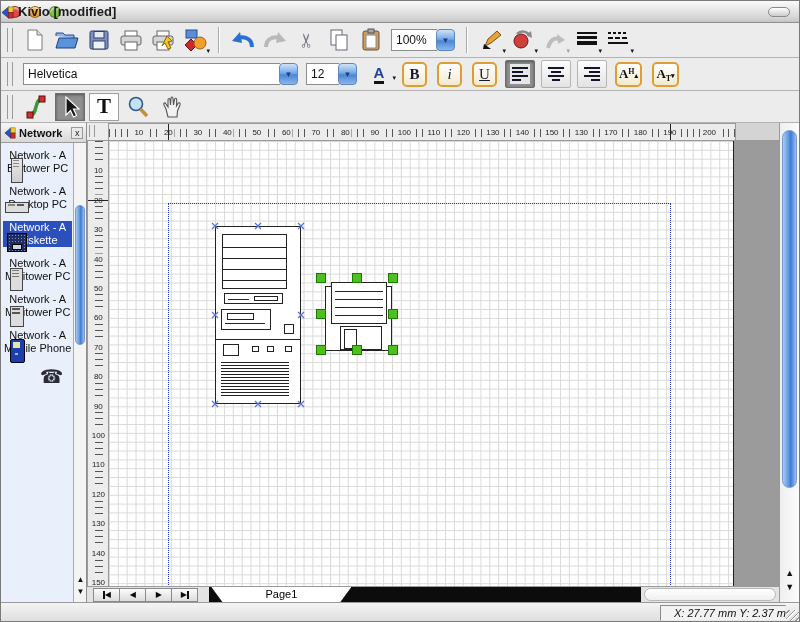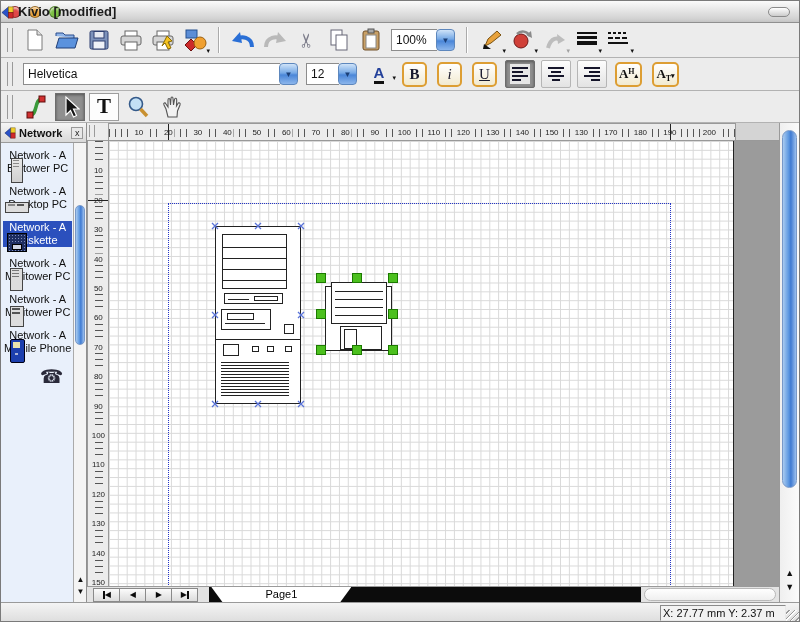--- a/index.html
+++ b/index.html
@@ -118,22 +118,22 @@
     text-align:center; line-height:14px; clip-path:polygon(0 0,100% 0,calc(100% - 11px) 100%,11px 100%); }
   .hscroll { flex:1; margin:1px 3px; border:1px solid #b8b8b8; border-radius:7px; background:linear-gradient(#ffffff,#efefef); }
   
   .vscroll { width:20px; background:linear-gradient(90deg,#efefef,#fbfbfb); border-left:1px solid #9a9a9a; position:relative; }
   .vs-thumb { position:absolute; left:2px; width:15px; top:7px; height:358px; border-radius:8px; border:1px solid #7798c8;
     background:linear-gradient(90deg,#a9cbf0,#5b96e0 45%,#3f7ad2 60%,#9cc0ee); }
   .vs-arrows { position:absolute; bottom:8px; left:0; right:0; text-align:center; font-size:9px; color:#111; line-height:14px; }
 
   
   .statusbar { height:21px; background:linear-gradient(#f4f4f4,#dcdcdc); border-top:1px solid #9a9a9a; position:relative; }
-  .coords { position:absolute; right:13px; top:2px; width:126px; height:16px; font-size:11px; color:#111; padding:1px 2px;
-    background:#f2f2f2; border:1px solid; border-color:#8a8a8a #e8e8e8 #e8e8e8 #8a8a8a; white-space:nowrap; }
+  .coords { position:absolute; right:13px; top:2px; width:126px; height:16px; font-size:11px; color:#111; padding:1px 13px;
+    background:#f2f2f2; border:1px solid; border-color:#8a8a8a #e8e8e8 #e8e8e8 #8a8a8a; white-space:nowrap;font-style:italic; }
   .grip { position:absolute; right:0; bottom:0; width:13px; height:13px;
     background:repeating-linear-gradient(135deg,transparent 0 2px,#9a9a9a 2px 3px,#fdfdfd 3px 4px); }
 </style>
 </head>
 <body>
 
 <div class="window">
 
   <div class="titlebar">
     <div class="lights">

